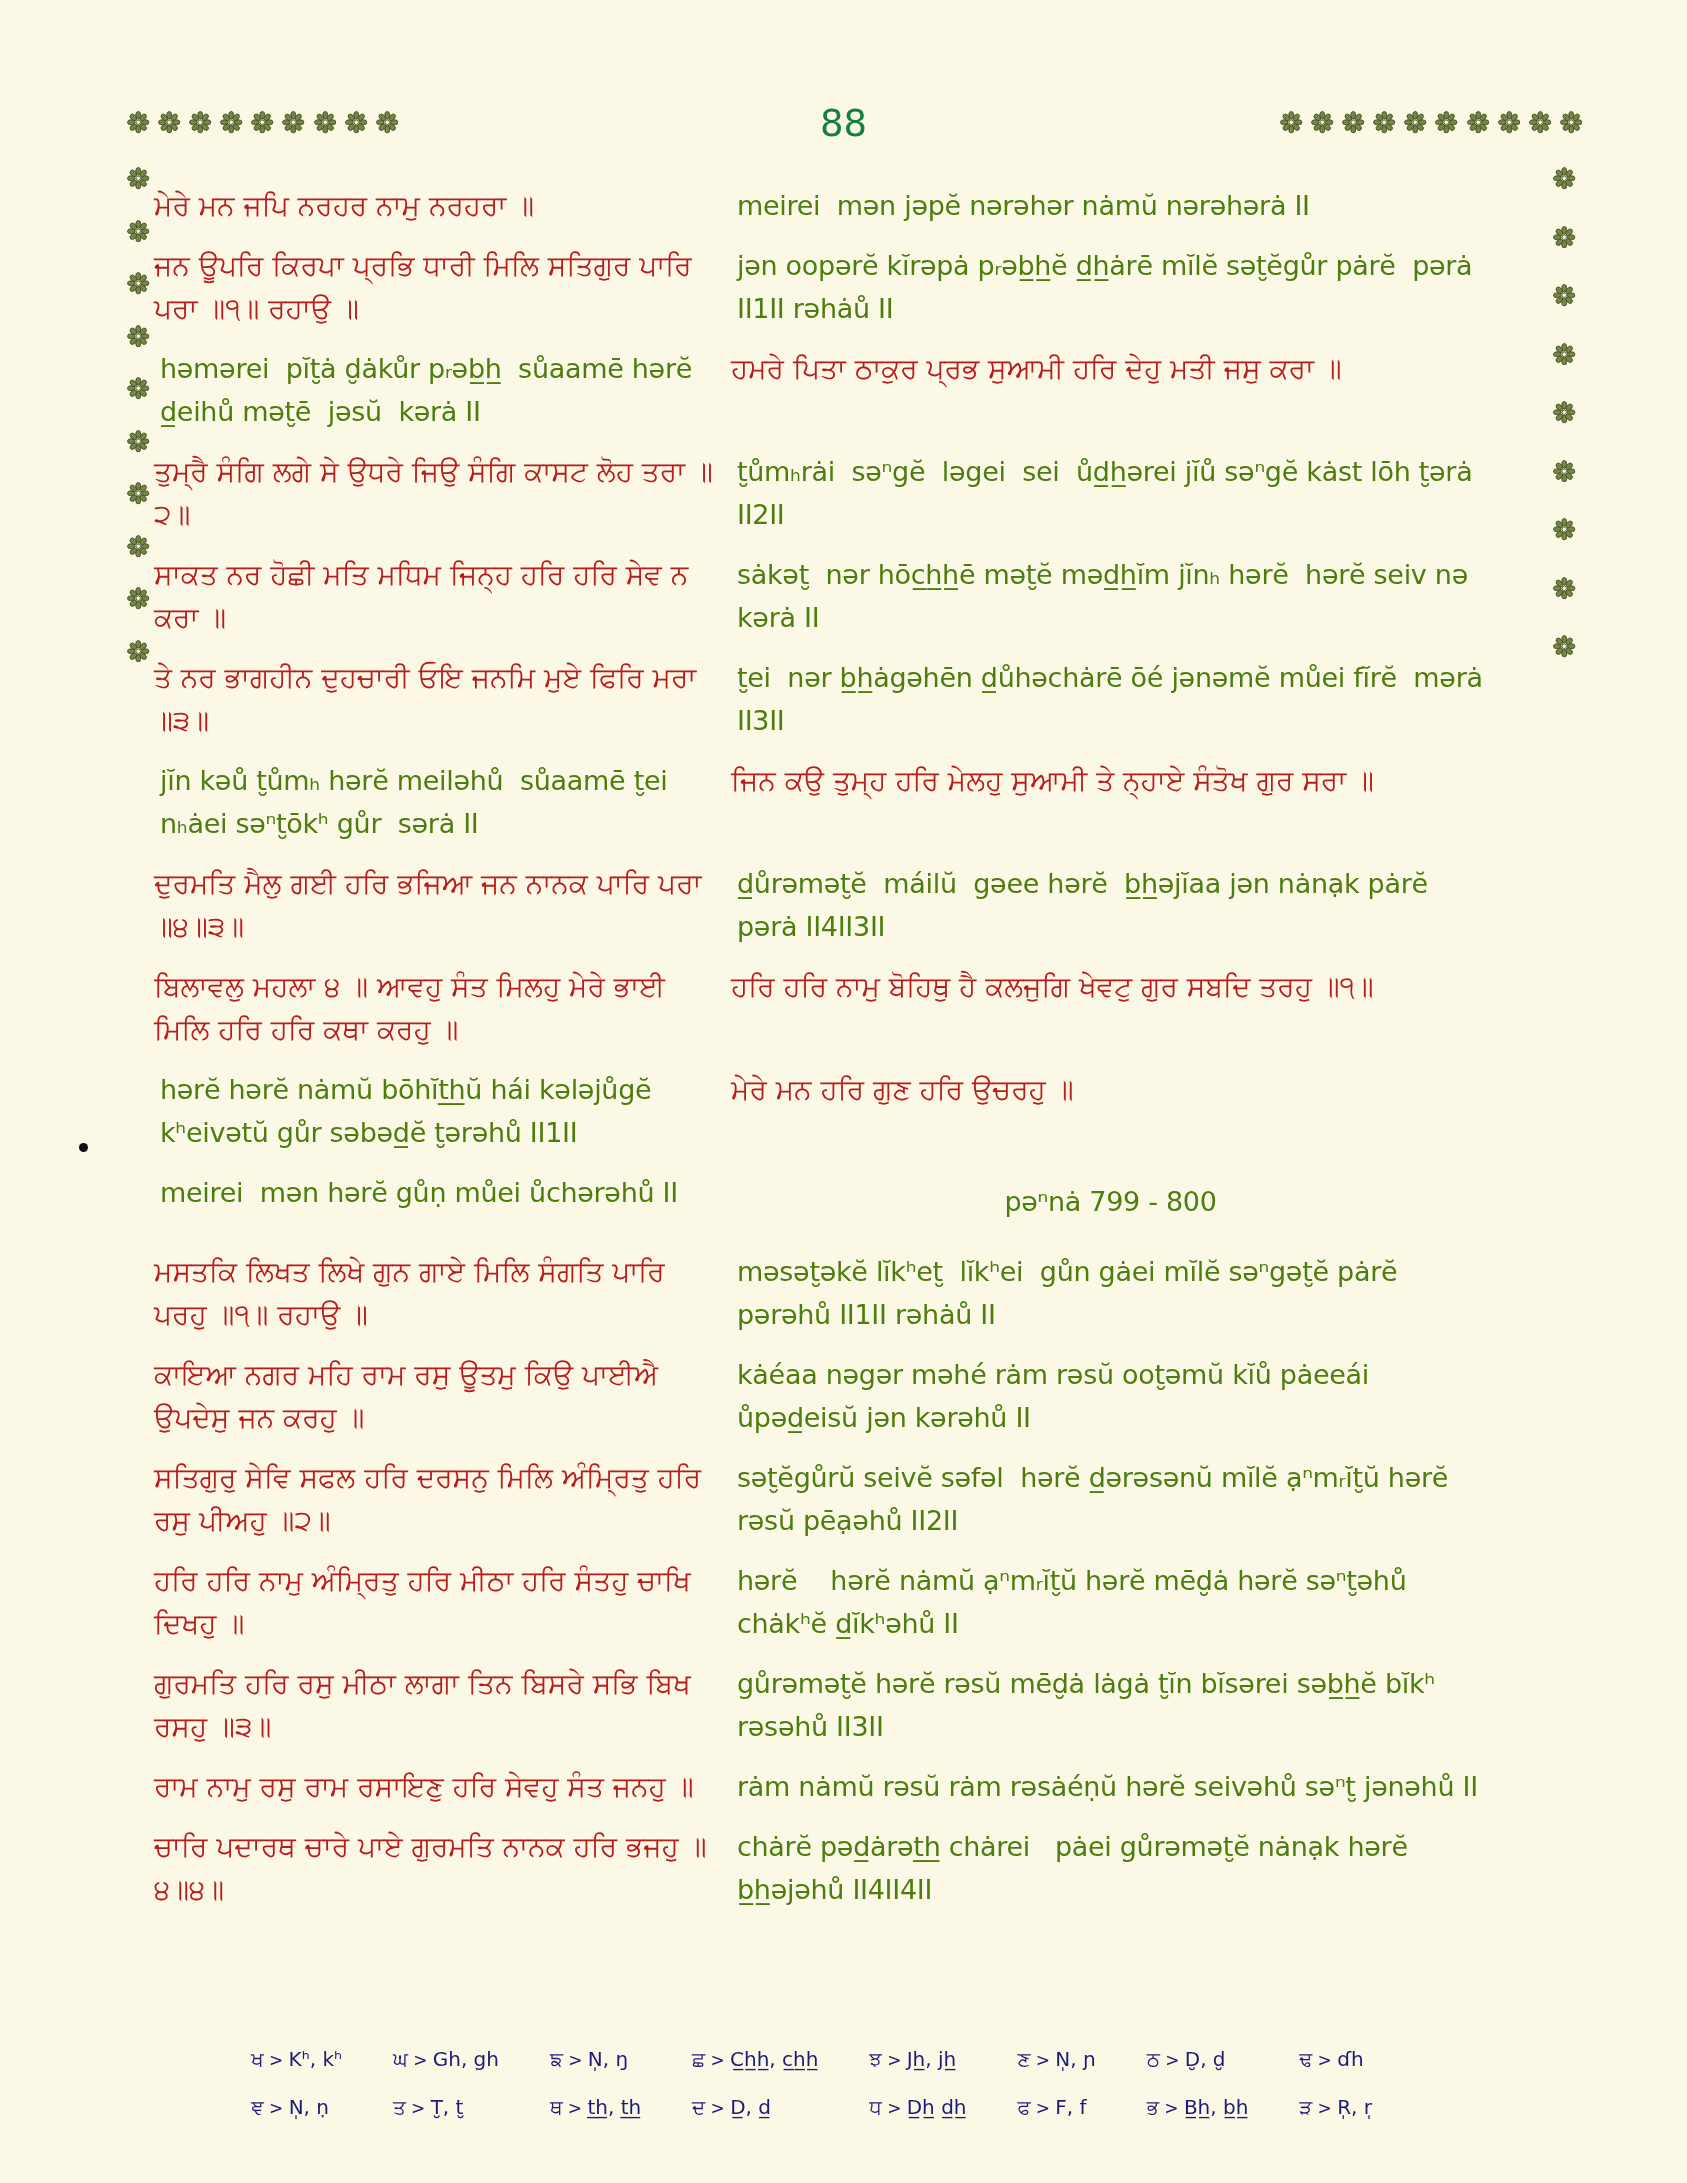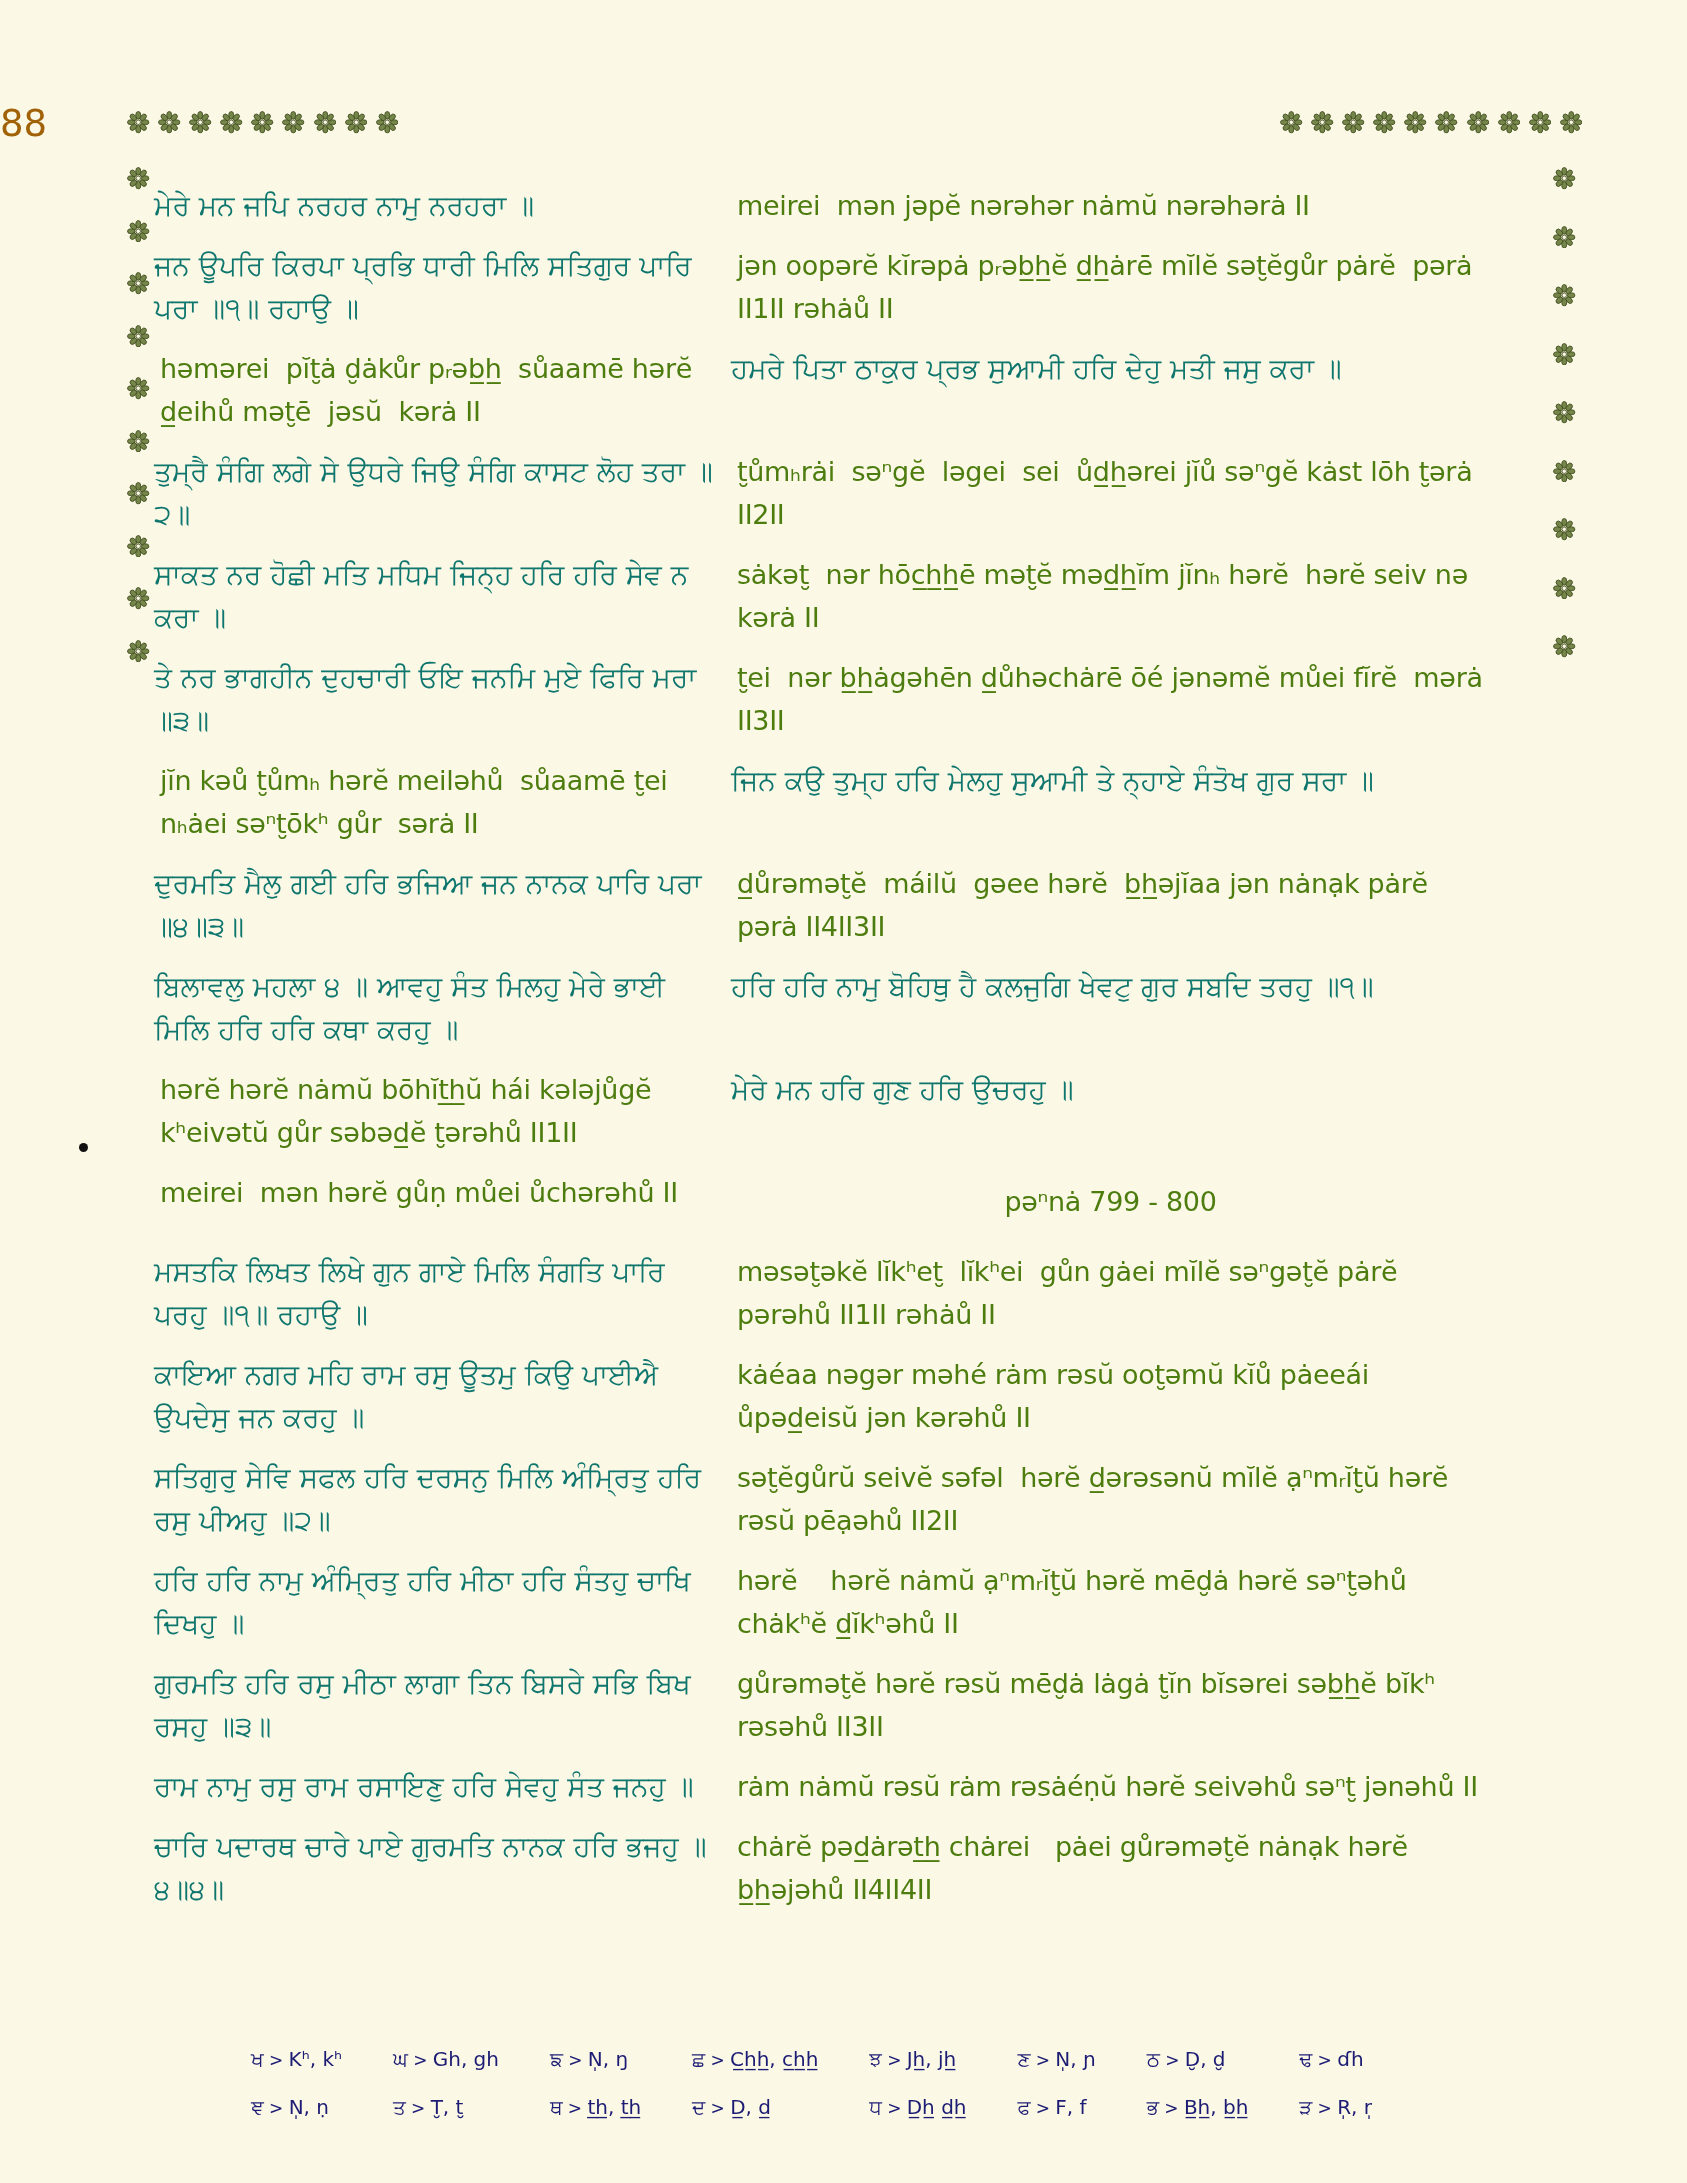--- a/index.html
+++ b/index.html
@@ -11,36 +11,36 @@
   
   .flower{width:22.5px;height:22.5px;display:block;flex:0 0 auto;}
   .frow{position:absolute;display:flex;flex-direction:row;gap:8.6px;}
   .fcol{position:absolute;display:flex;flex-direction:column;}
   #border-top-left{left:127px;top:111px;}
   #border-left-col{left:127px;top:167px;gap:30px;}
   #border-top-right{left:1280px;top:111px;}
   #border-right-col{left:1553px;top:167px;gap:36px;}
   
   .page-number{
-    position:absolute;top:105px;left:0;right:0;
-    font-size:37px;line-height:1;color:#a16207;
+    position:absolute;top:105px;left:0;right:0;text-align:center;
+    font-size:37px;line-height:1;color:#15803d;
   }
   
   .stray-dot{
     position:absolute;left:79px;top:1143px;width:9.3px;height:9.3px;
     background:#111;border-radius:50%;
   }
   
   .content{
     position:absolute;left:154px;top:184px;width:1330px;
     display:grid;grid-template-columns:577px 753px;
   }
   .cell{padding-bottom:17px;}
   .gurmukhi{
-    font-size:28px;line-height:43px;color:#0f766e;
+    font-size:28px;line-height:43px;color:#b91c1c;
     padding-right:16px;
   }
   .latin{
     font-size:27px;line-height:43px;color:#4d7c0f;
     white-space:pre-wrap;letter-spacing:-0.3px;margin-left:6px;
   }
   .center-row{text-align:center;padding-top:9.3px;padding-bottom:26.5px;}
   
   .footer-key{
     position:absolute;left:251px;top:2046px;width:1121px;

